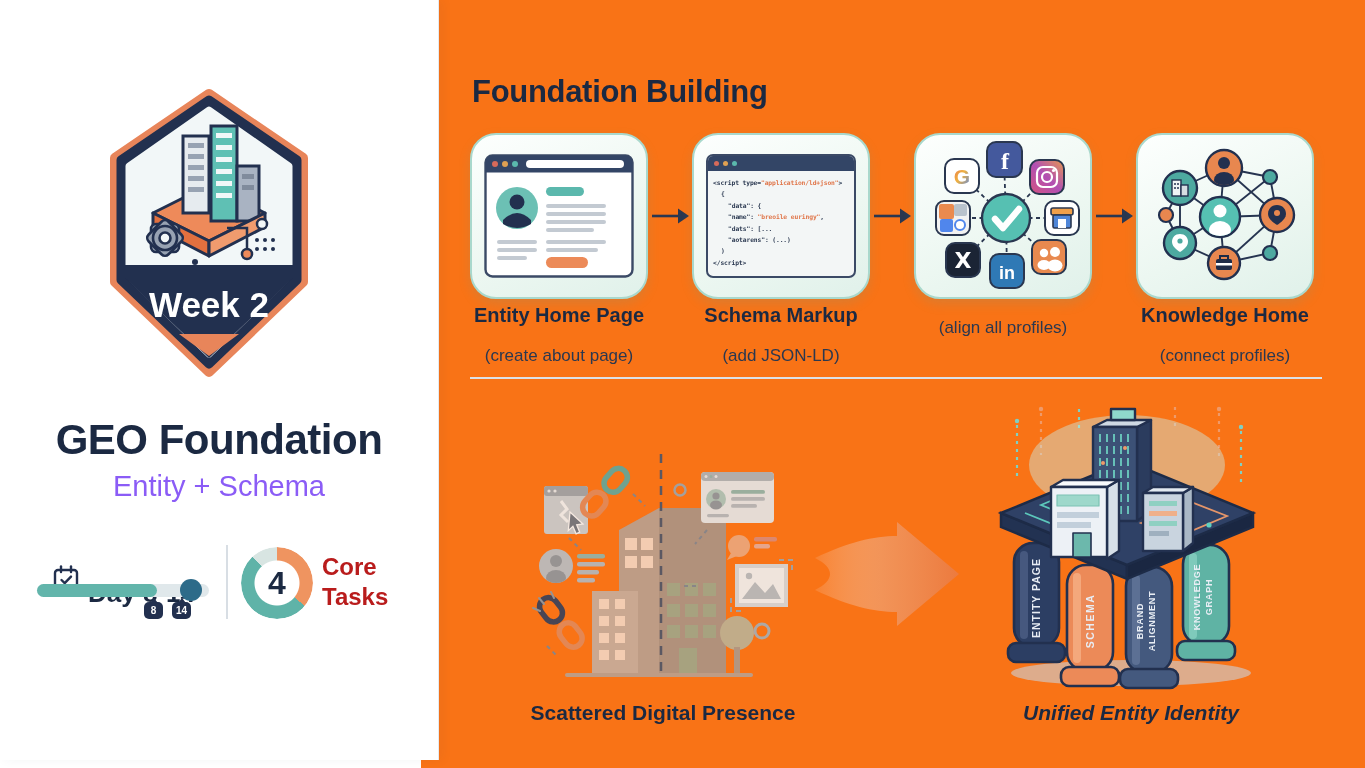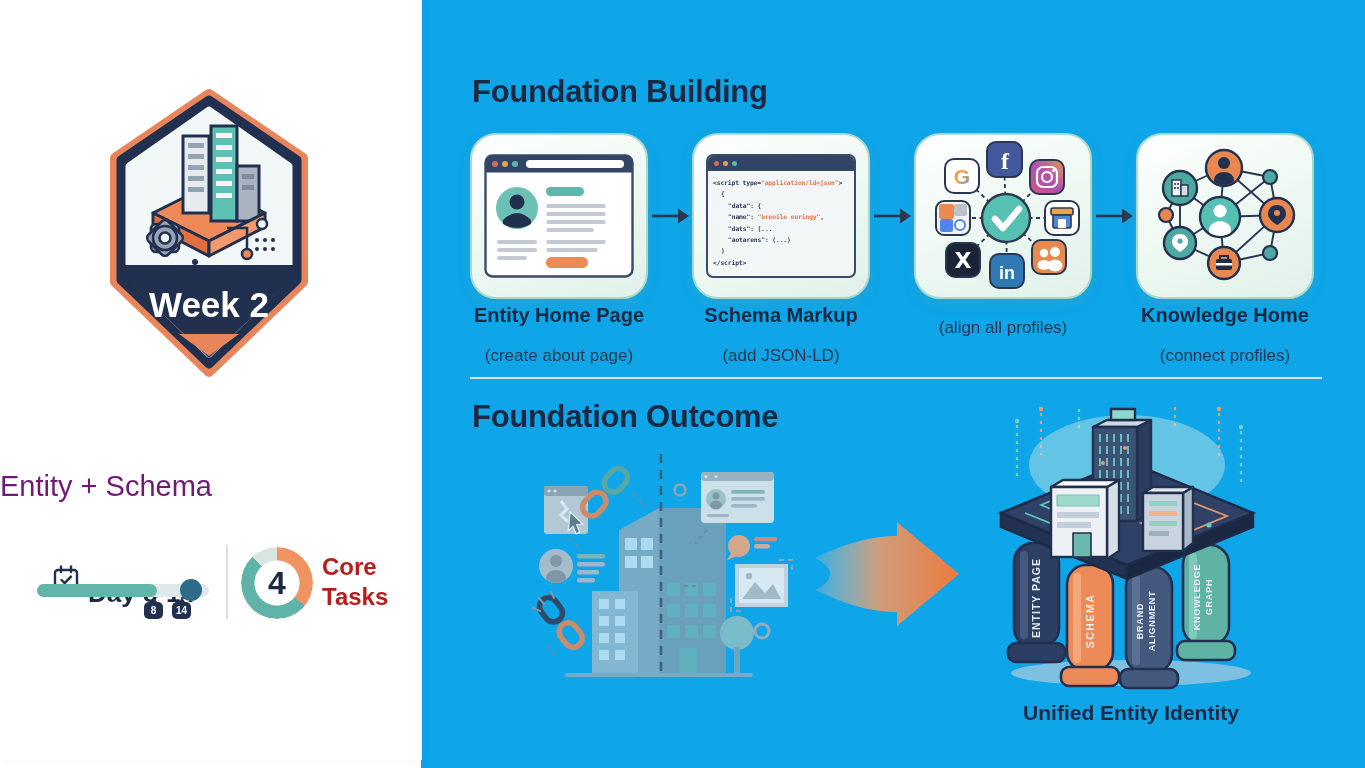--- a/index.html
+++ b/index.html
@@ -1,26 +1,26 @@
 <!DOCTYPE html>
 <html><head>
 <meta charset="utf-8">
 <style>
   html,body{margin:0;padding:0;background:#fff;}
   .stage{position:relative;width:1365px;height:768px;overflow:hidden;
          font-family:"Liberation Sans",sans-serif;background:#fff;}
 
   
   .left-panel{position:absolute;left:0;top:0;width:421px;height:760px;background:#ffffff;
-              box-shadow:4px 0 10px rgba(30,50,80,.05);border-right:1px solid #e6eaef;z-index:2;}
+              box-shadow:4px 0 10px rgba(30,50,80,.05);border-right:1px solid #e6eaef;z-index:2;padding-left:17px;}
   .badge-wrap{position:absolute;left:99px;top:88px;width:222px;height:292px;}
   .side-title{position:absolute;left:0;top:416px;width:100%;text-align:center;
               font-size:42px;font-weight:800;color:#1b2942;letter-spacing:-.5px;}
-  .side-sub{position:absolute;left:0;top:470px;width:100%;
-            font-size:29px;font-weight:500;color:#701a75;}
+  .side-sub{position:absolute;left:0;top:470px;width:100%;text-align:center;
+            font-size:29px;font-weight:500;color:#8b5cf6;}
   .cal-row{position:absolute;left:52px;top:546px;display:flex;align-items:center;gap:8px;}
   .cal-row .day-label{font-size:26px;font-weight:800;color:#1b2942;margin-top:32px;}
   .slider{position:absolute;left:37px;top:584px;width:172px;height:13px;border-radius:7px;
           background:#e0e8eb;}
   .slider-fill{position:absolute;left:0;top:0;height:13px;width:70%;border-radius:7px;background:#62b5ab;}
   .slider-thumb{position:absolute;left:143px;top:-5px;width:22px;height:22px;border-radius:50%;
                 background:#2d6b89;}
   .slider-badge{position:absolute;width:19px;height:17px;background:#22304f;border-radius:5px;
                 color:#fff;font-size:10px;font-weight:bold;text-align:center;line-height:17px;}
   .slider-badge::before{content:"";position:absolute;left:6px;top:-4px;border-left:4px solid transparent;
@@ -32,21 +32,21 @@
   .donut-ring{position:absolute;inset:0;border-radius:50%;
       background:conic-gradient(from 0deg,#ef9460 0% 36%,#5fb3a8 36% 88%,#d8e5e2 88% 100%);
       -webkit-mask:radial-gradient(circle,transparent 0 22px,#000 23px);
       mask:radial-gradient(circle,transparent 0 22px,#000 23px);}
   .donut-num{position:absolute;inset:0;display:flex;align-items:center;justify-content:center;
              font-size:32px;font-weight:800;color:#1b2942;}
   .tasks-label{position:absolute;left:322px;top:552px;font-size:24px;font-weight:800;
                color:#b91c1c;line-height:1.25;}
 
   
-  .right-panel{position:absolute;left:421px;top:0;width:944px;height:768px;background:#0ea5e9;}
+  .right-panel{position:absolute;left:421px;top:0;width:944px;height:768px;background:#f97316;}
   .h-section{position:absolute;font-size:31px;font-weight:800;color:#1b2942;letter-spacing:-.3px;}
   .h-building{left:51px;top:74px;}
   .h-outcome{left:51px;top:399px;}
 
   .cards-row{position:absolute;left:49px;top:133px;display:flex;align-items:flex-start;}
   .step-col{width:178px;display:flex;flex-direction:column;align-items:center;}
   .card{width:178px;height:166px;box-sizing:border-box;border:2px solid #a9d8cc;border-radius:26px;
         background:linear-gradient(155deg,#fdfffe 0%,#ecf7f1 60%,#e0f1ea 100%);
         box-shadow:0 5px 12px rgba(110,160,145,.20);overflow:hidden;}
   .step-arrow{width:44px;height:166px;display:flex;align-items:center;justify-content:center;}
@@ -63,21 +63,21 @@
              line-height:11.4px;font-weight:bold;color:#2c3a52;white-space:nowrap;letter-spacing:-.1px;}
   .mock-code .ind1{padding-left:8px;}
   .mock-code .ind2{padding-left:15px;}
   .tok-o{color:#e0764a;}
 
   .sec-divider{position:absolute;left:49px;top:377px;width:852px;height:2px;background:#dce1e8;}
 
   .scatter-wrap{position:absolute;left:90px;top:438px;}
   .outcome-cap{position:absolute;font-size:21px;font-weight:800;color:#1b2942;text-align:center;}
   .cap-before{left:57px;top:701px;width:370px;}
-  .cap-after{left:520px;top:701px;width:380px;}
+  .cap-after{left:520px;top:701px;width:380px;font-style:italic;}
   .big-arrow{position:absolute;left:392px;top:518px;}
   .unified-wrap{position:absolute;left:558px;top:403px;}
 </style>
 </head>
 <body>
 
 <div class="stage">
 
   <div class="left-panel">
 
@@ -141,20 +141,21 @@
         </g>
 
         <g clip-path="url(#hexClip)">
           <rect x="16" y="177" width="190" height="100" fill="#22304f"></rect>
         </g>
         <polygon points="80,246 140,246 110,268" fill="#e8855a"></polygon>
         <text x="110" y="229" text-anchor="middle" font-size="35" font-weight="800" fill="#ffffff" font-family="Liberation Sans, sans-serif">Week 2</text>
       </svg>
     </div>
 
+    <div class="side-title">GEO Foundation</div>
     <div class="side-sub">Entity + Schema</div>
 
     <div class="cal-row">
       <svg width="28" height="28" viewBox="0 0 28 28">
         <rect x="3" y="6" width="22" height="19" rx="3" fill="none" stroke="#22304f" stroke-width="2.4"></rect>
         <line x1="9" y1="2.5" x2="9" y2="8" stroke="#22304f" stroke-width="2.4" stroke-linecap="round"></line>
         <line x1="19" y1="2.5" x2="19" y2="8" stroke="#22304f" stroke-width="2.4" stroke-linecap="round"></line>
         <path d="M9.5,16 l3.2,3.2 L19,12.6" fill="none" stroke="#22304f" stroke-width="2.4" stroke-linecap="round" stroke-linejoin="round"></path>
       </svg>
       <span class="day-label">Day 8-14</span>
@@ -426,21 +427,20 @@
             </g>
           </svg>
         </div>
         <div class="cap-title">Knowledge Home</div>
         <div class="cap-sub">(connect profiles)</div>
       </div>
     </div>
 
     <div class="sec-divider"></div>
 
-    <div class="h-section h-outcome">Foundation Outcome</div>
 
     <div class="scatter-wrap">
       <svg width="295" height="255" viewBox="0 0 295 255">
         <g opacity="0.9">
 
           <g opacity="0.78">
             <polygon points="108,92 148,70 148,237 108,237" fill="#a4aeb7"></polygon>
             <rect x="148" y="70" width="67" height="167" fill="#939ea8"></rect>
             <g fill="#f0f3f5">
                 <rect x="114" y="100" width="12" height="12"></rect>
@@ -554,20 +554,21 @@
               <path d="M44,-4 h13 v14"></path>
                 <path d="M-4,34 v13 h12"></path>
             </g>
           </g>
           <circle cx="251" cy="193" r="7" fill="none" stroke="#a5aeb6" stroke-width="3"></circle>
           <line x1="185" y1="148" x2="173" y2="148" stroke="#7c8795" stroke-width="2" stroke-dasharray="4 4"></line>
         </g>
       </svg>
     </div>
 
+    <div class="outcome-cap cap-before">Scattered Digital Presence</div>
 
     <div class="big-arrow">
       <svg width="150" height="112" viewBox="0 0 150 112">
         <defs>
           <linearGradient id="aGrad" x1="0" y1="0" x2="1" y2="0">
             <stop offset="0" stop-color="#f6c6a6" stop-opacity="0.18"></stop>
             <stop offset="0.45" stop-color="#f19a64" stop-opacity="0.85"></stop>
             <stop offset="1" stop-color="#ec7a3e"></stop>
           </linearGradient>
         </defs>

